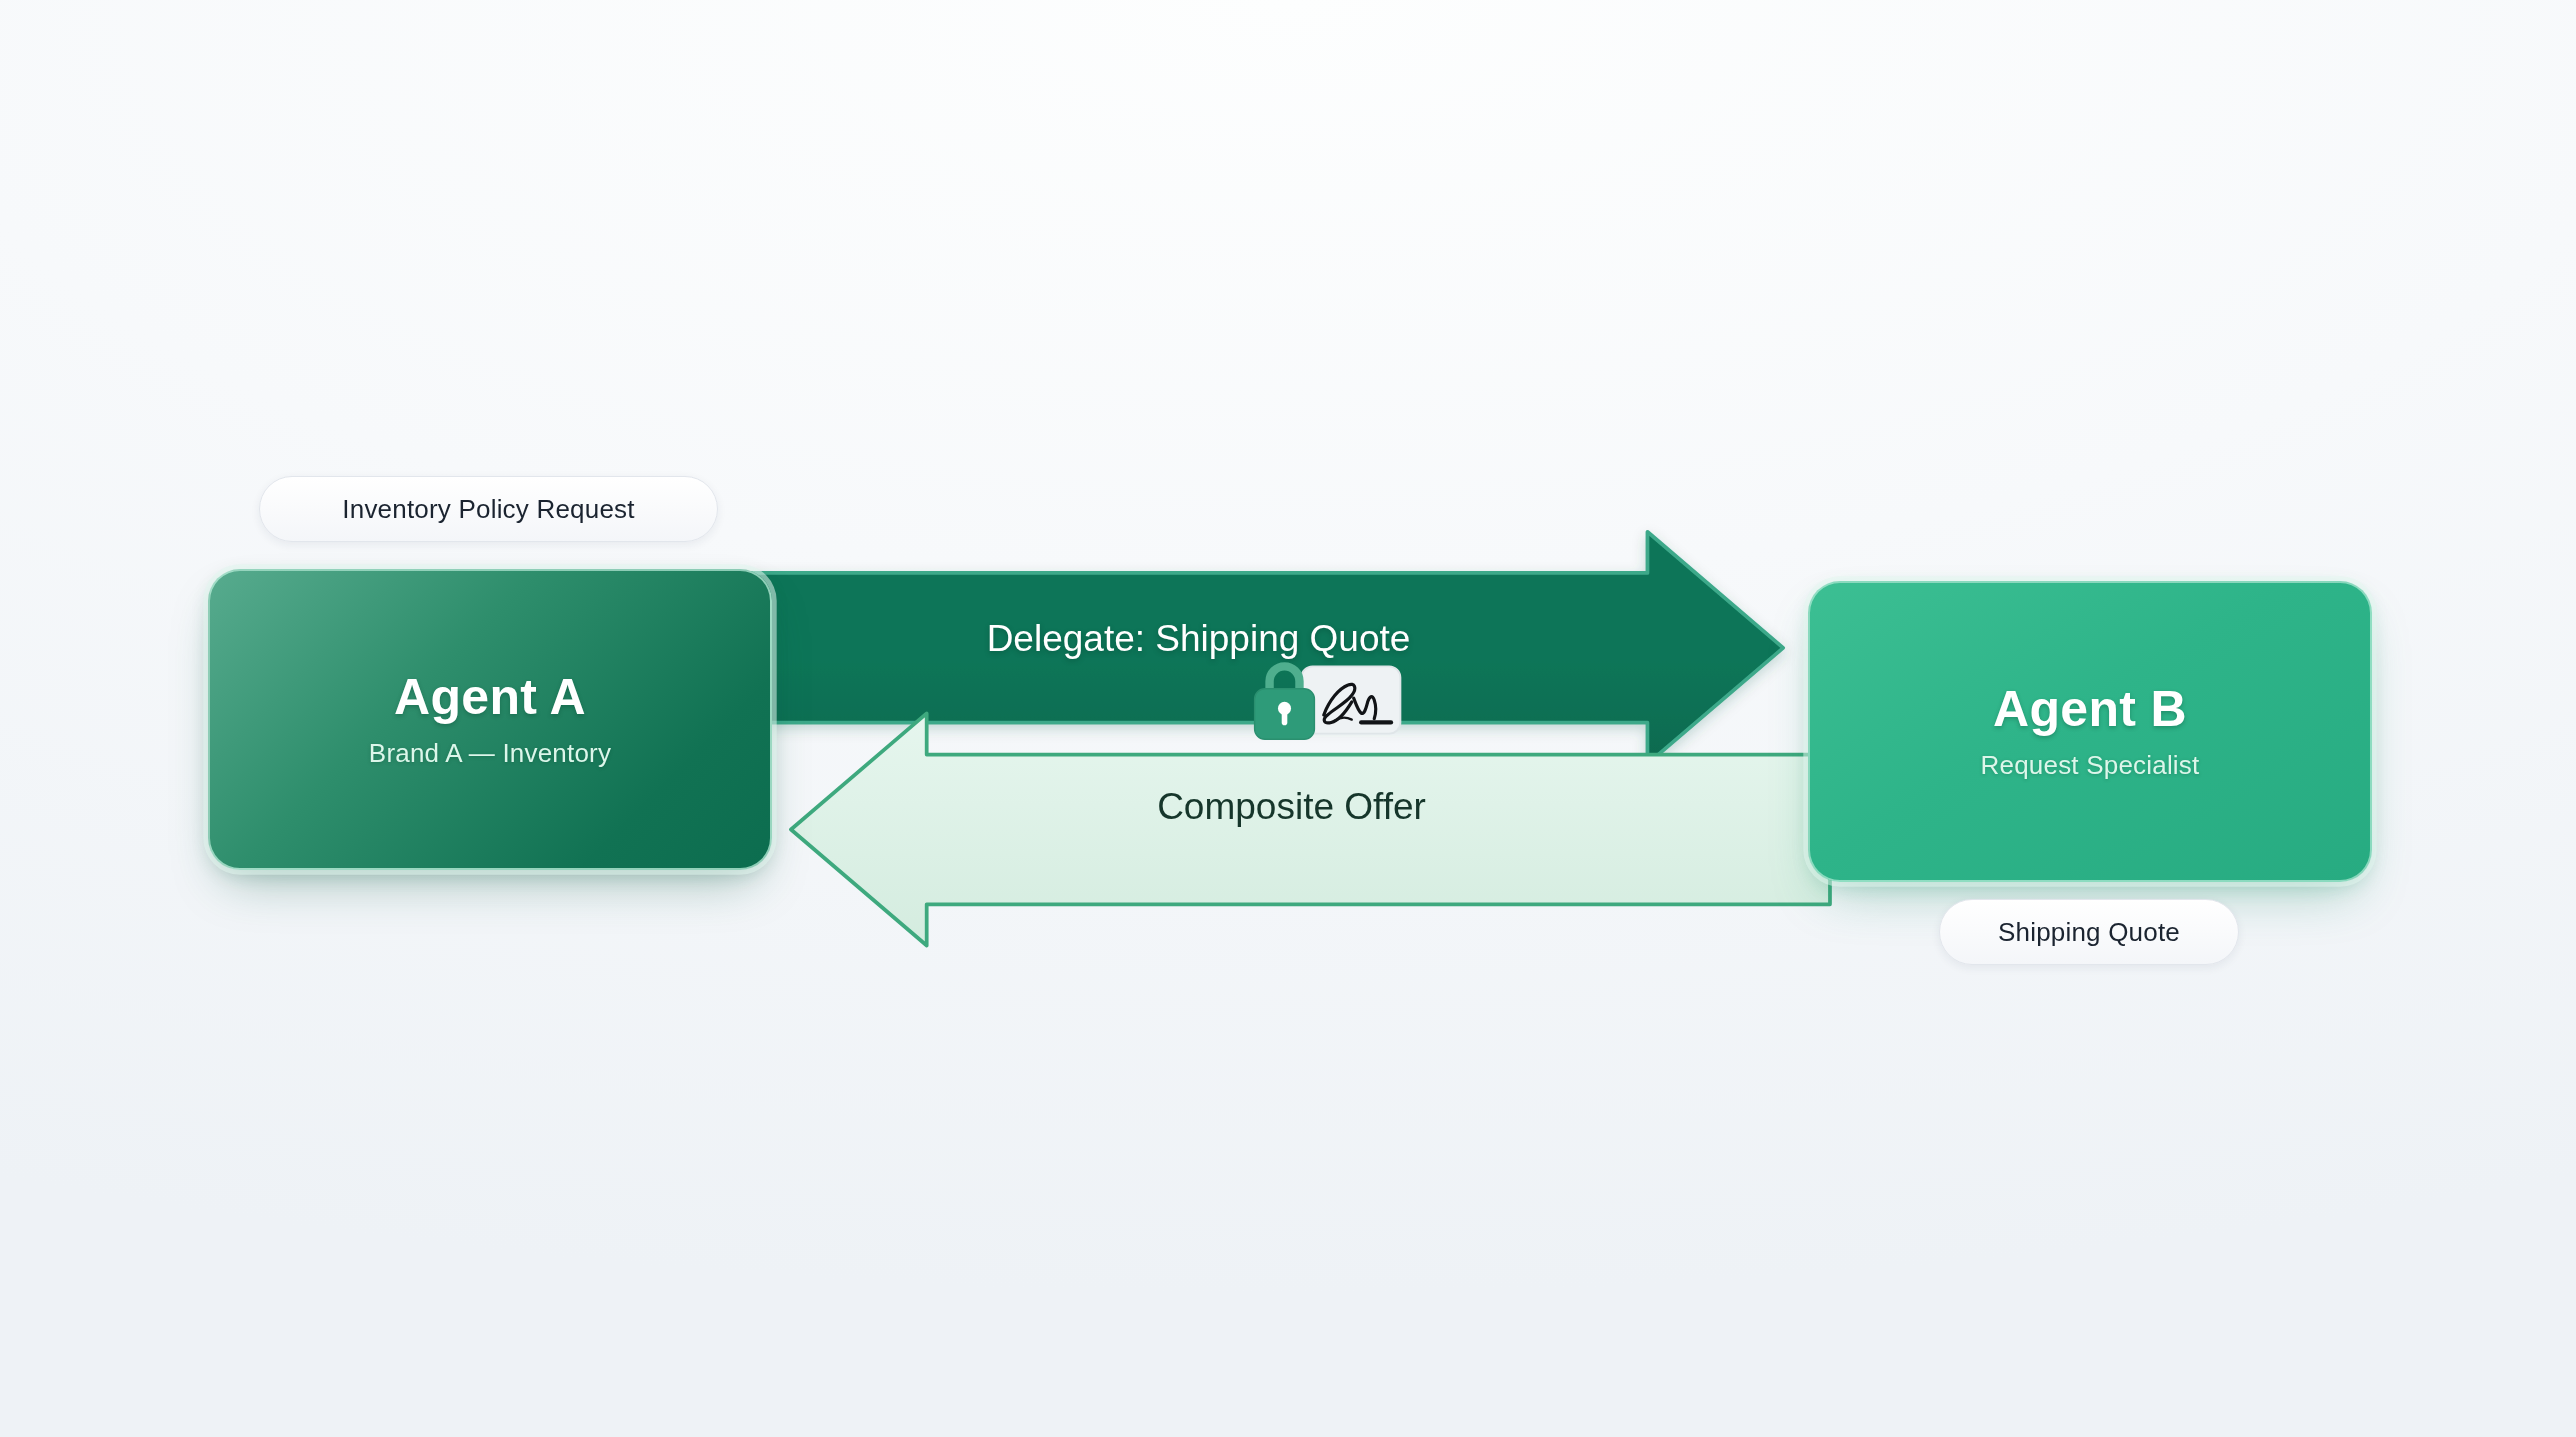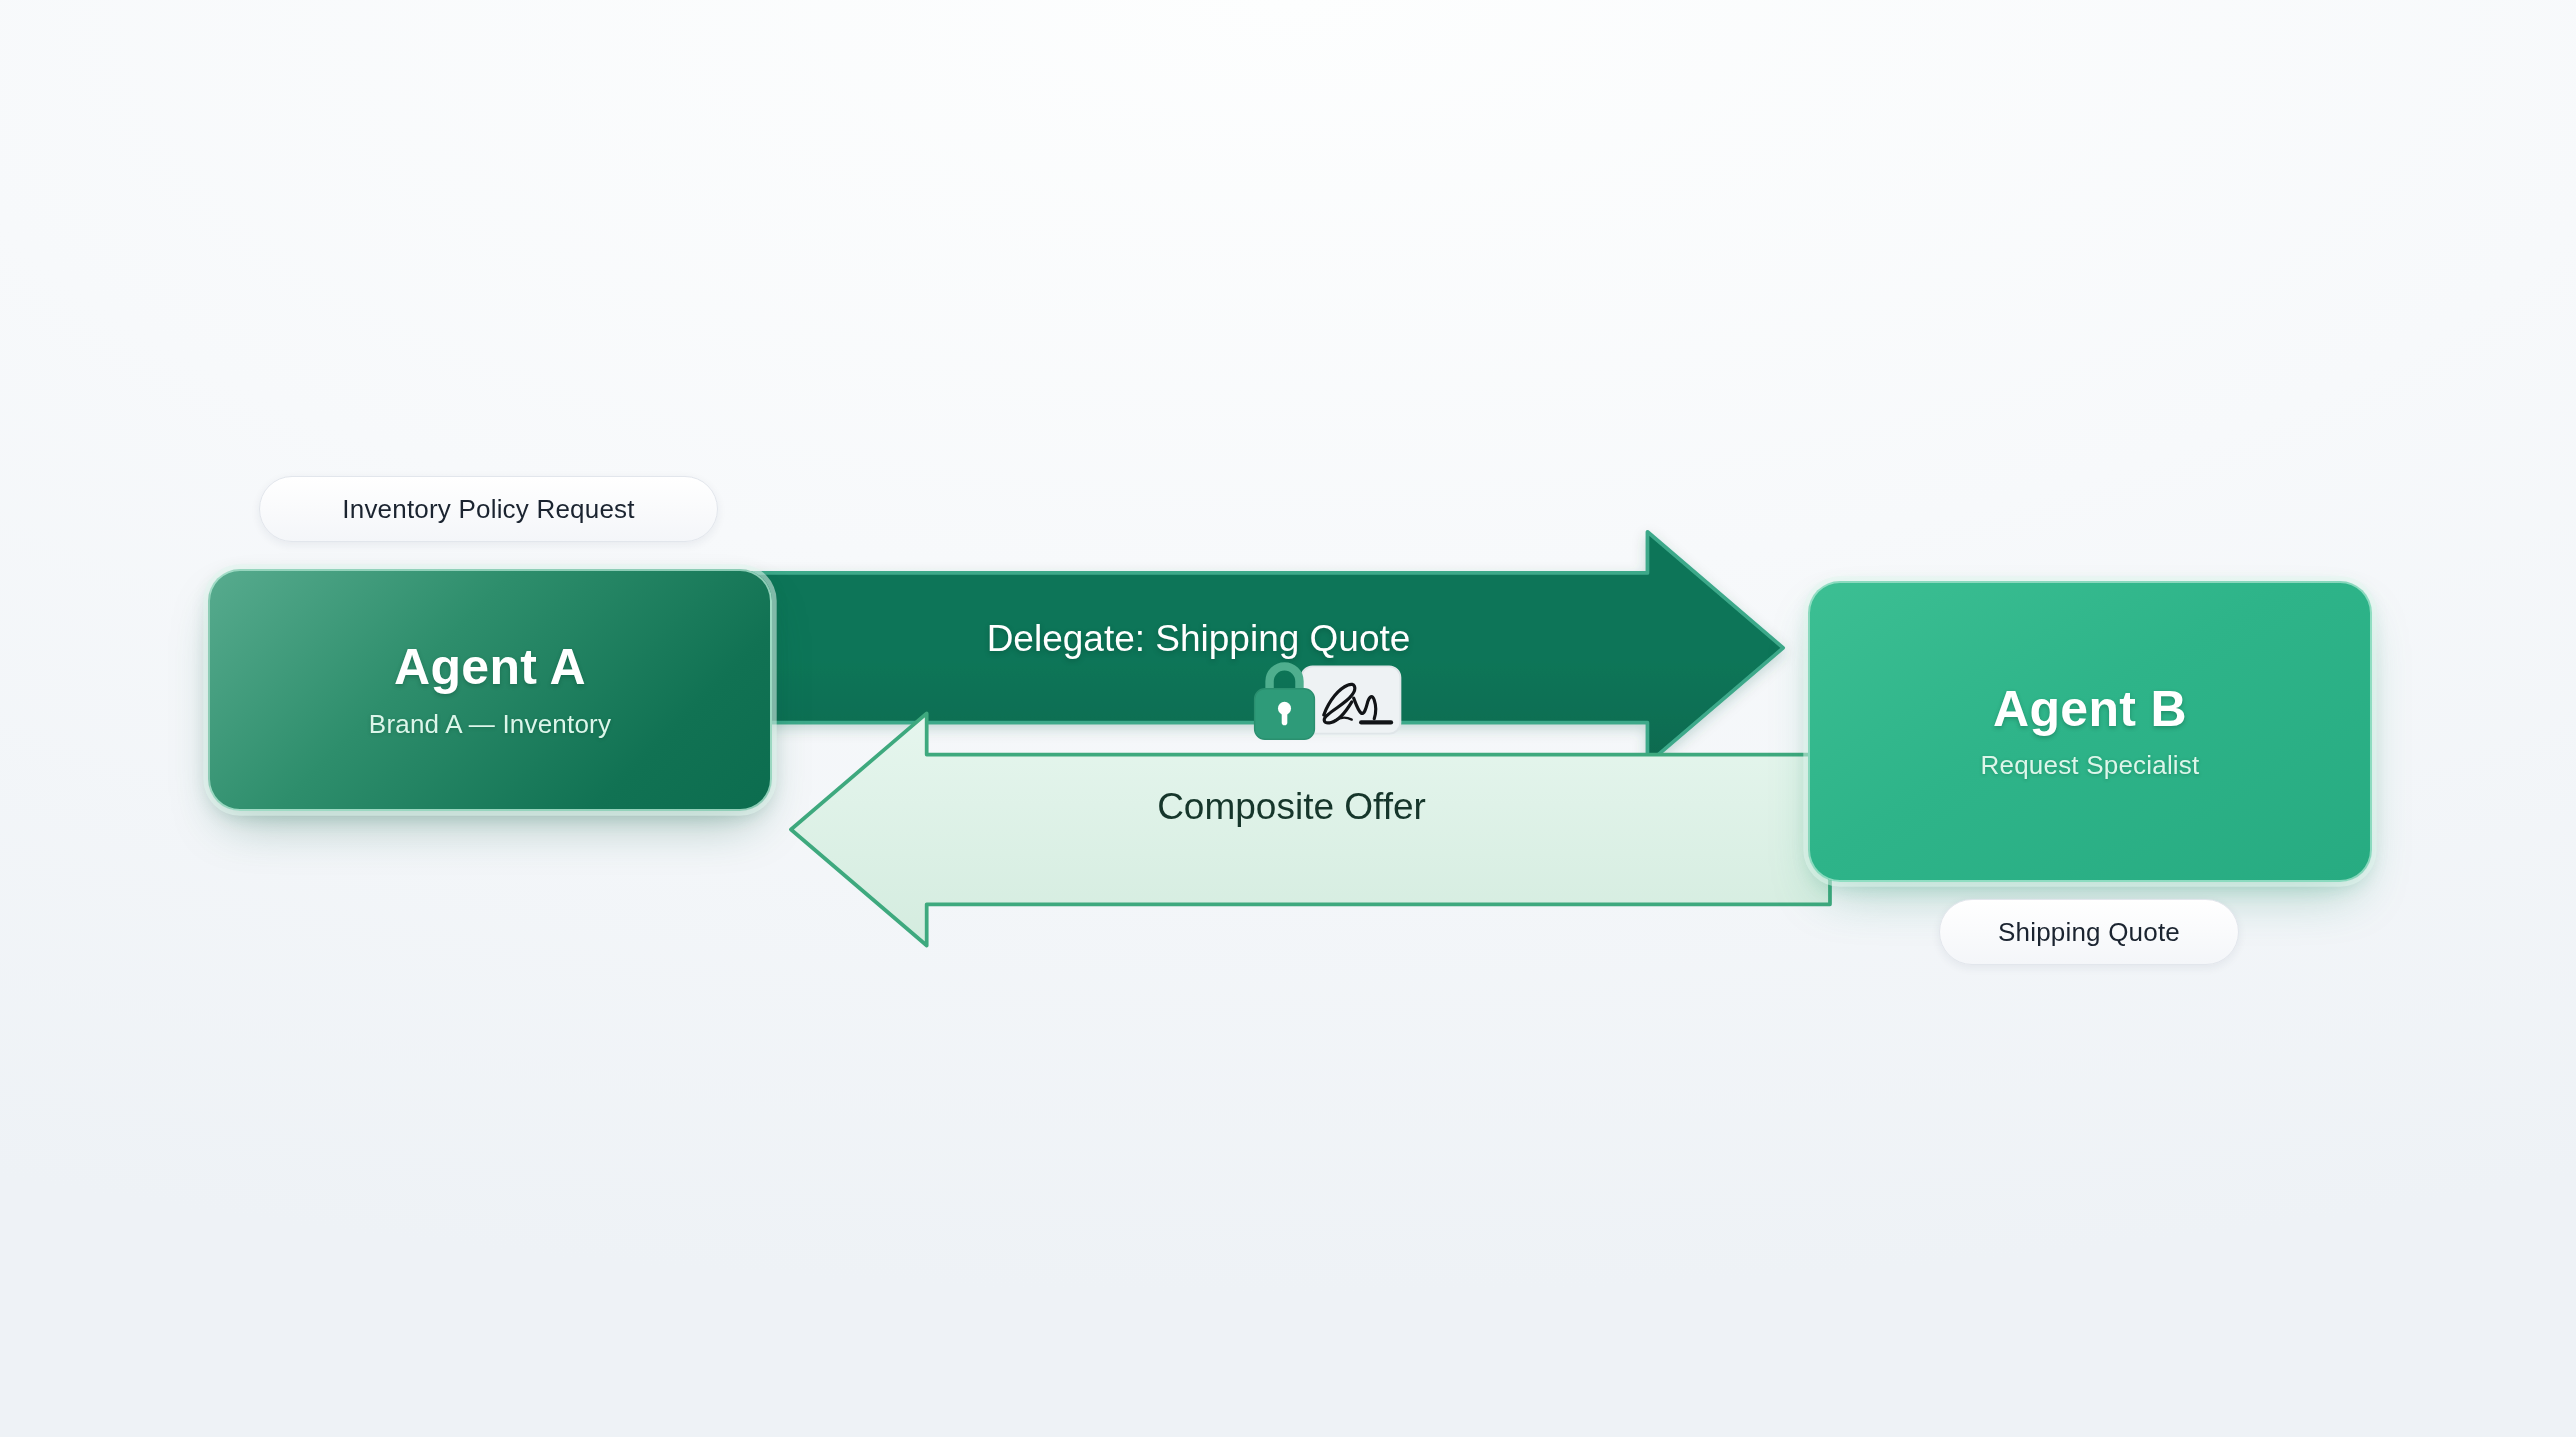--- a/index.html
+++ b/index.html
@@ -24,21 +24,21 @@
     display: flex;
     flex-direction: column;
     align-items: center;
     justify-content: center;
     box-sizing: border-box;
   }
   #card-a {
     left: 208px;
     top: 569px;
     width: 564px;
-    height: 242px;
+    height: 301px;
     background: linear-gradient(135deg, #57ab8e 0%, #2e8e6c 38%, #117253 78%, #0c6d4f 100%);
     border: 2.8px solid rgba(190, 240, 220, 0.72);
     box-shadow:
       0 0 0 4.7px rgba(226, 246, 238, 0.55),
       0 24px 51px -17px rgba(16, 95, 70, 0.40),
       0 5.6px 17px rgba(16, 95, 70, 0.16);
     z-index: 6;
   }
   #card-b {
     left: 1808px;

